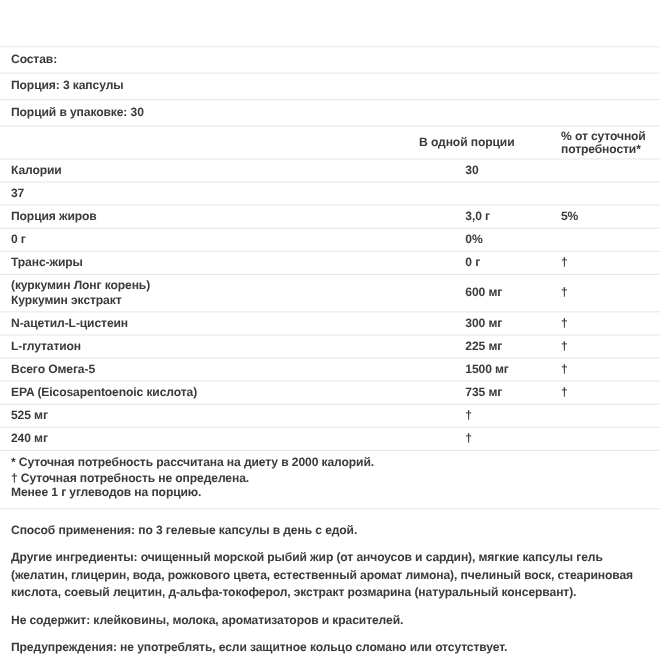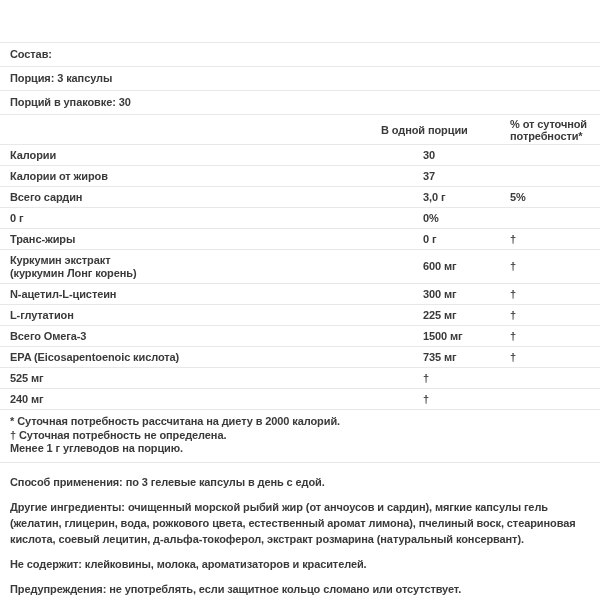--- a/index.html
+++ b/index.html
@@ -80,66 +80,65 @@
       <div class="c-dv">% от суточной потребности*</div>
     </div>
 
     <div class="row">
       <div class="c-label">Калории</div>
       <div class="c-amount">30</div>
       <div class="c-dv"></div>
     </div>
 
     <div class="row">
-      <div class="c-label">Калории от жиров</div>
       <div class="c-amount">37</div>
       <div class="c-dv"></div>
     </div>
 
     <div class="row">
-      <div class="c-label">Всего сардин</div>
+      <div class="c-label">Порция жиров</div>
       <div class="c-amount">3,0 г</div>
       <div class="c-dv">5%</div>
     </div>
 
     <div class="row">
       <div class="c-amount">0 г</div>
       <div class="c-dv">0%</div>
     </div>
 
     <div class="row">
       <div class="c-label">Транс-жиры</div>
       <div class="c-amount">0 г</div>
       <div class="c-dv">†</div>
     </div>
 
 
     <div class="row">
       <div class="c-label">
+        <div>(куркумин Лонг корень)</div>
         <div>Куркумин экстракт</div>
-        <div>(куркумин Лонг корень)</div>
       </div>
       <div class="c-amount">600 мг</div>
       <div class="c-dv">†</div>
     </div>
 
     <div class="row">
       <div class="c-label">N-ацетил-L-цистеин</div>
       <div class="c-amount">300 мг</div>
       <div class="c-dv">†</div>
     </div>
 
     <div class="row">
       <div class="c-label">L-глутатион</div>
       <div class="c-amount">225 мг</div>
       <div class="c-dv">†</div>
     </div>
 
     <div class="row">
-      <div class="c-label">Всего Омега-3</div>
+      <div class="c-label">Всего Омега-5</div>
       <div class="c-amount">1500 мг</div>
       <div class="c-dv">†</div>
     </div>
 
     <div class="row">
       <div class="c-label">EPA (Eicosapentoenoic кислота)</div>
       <div class="c-amount">735 мг</div>
       <div class="c-dv">†</div>
     </div>
 

